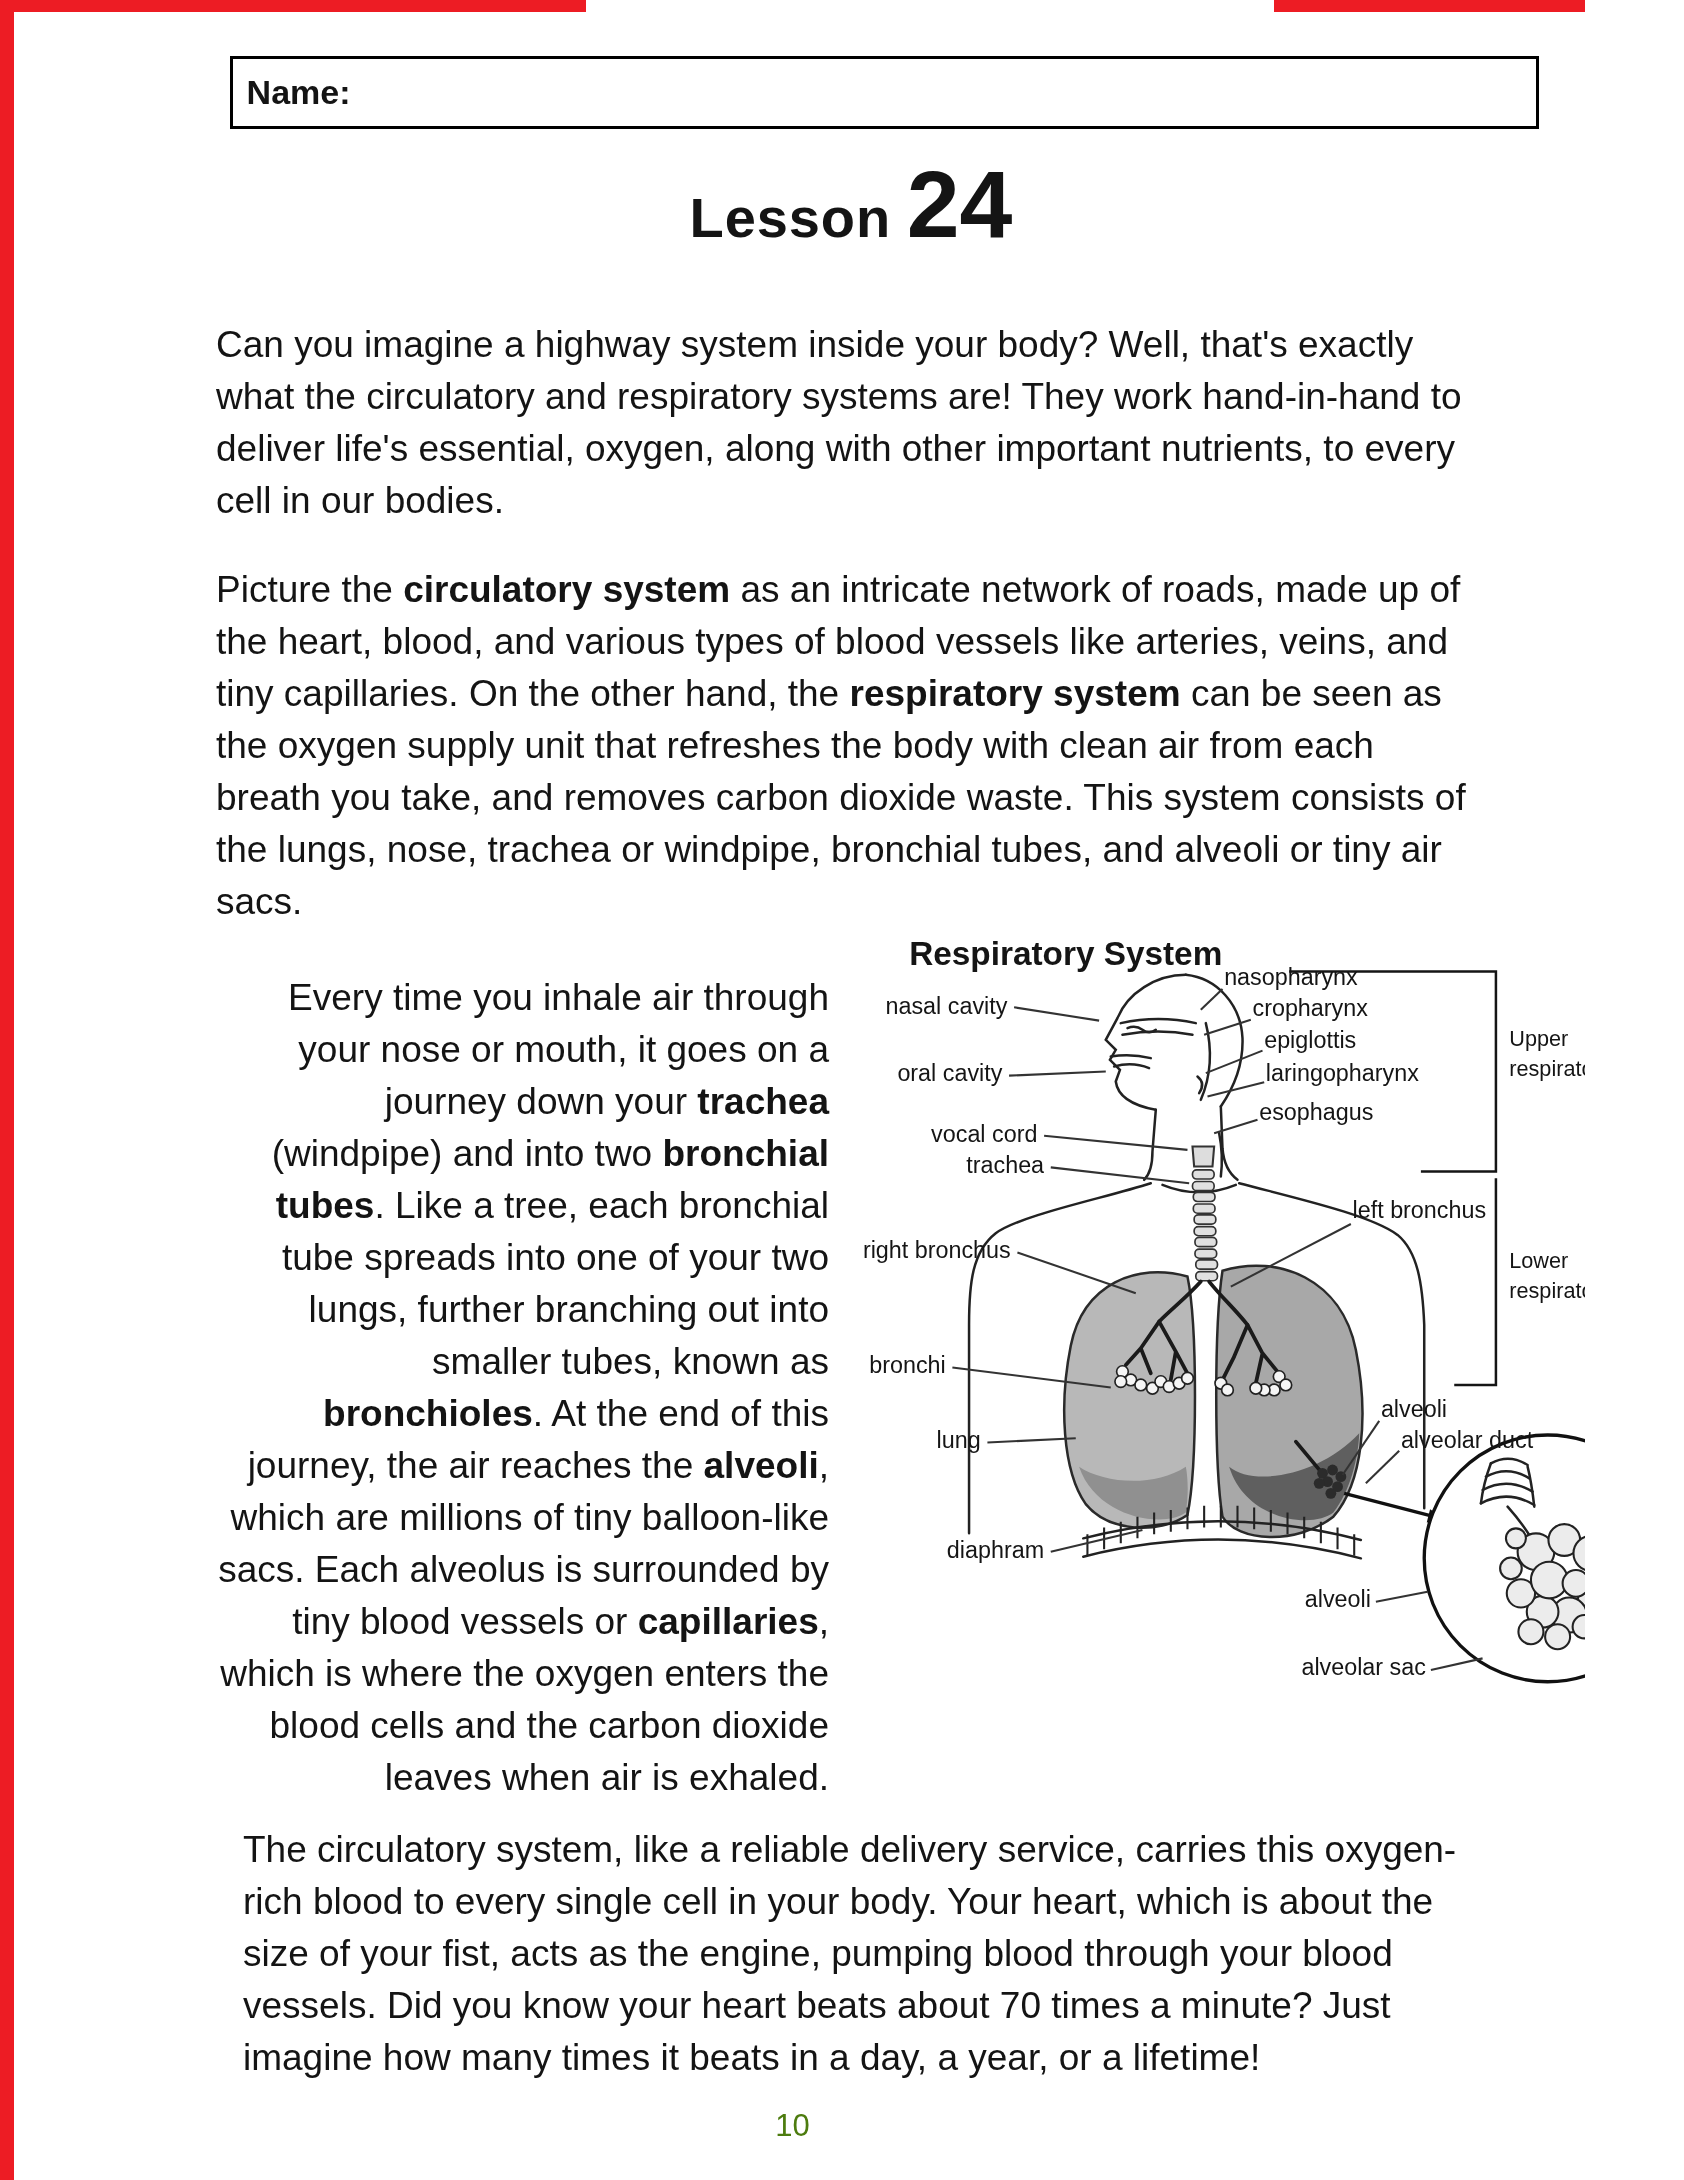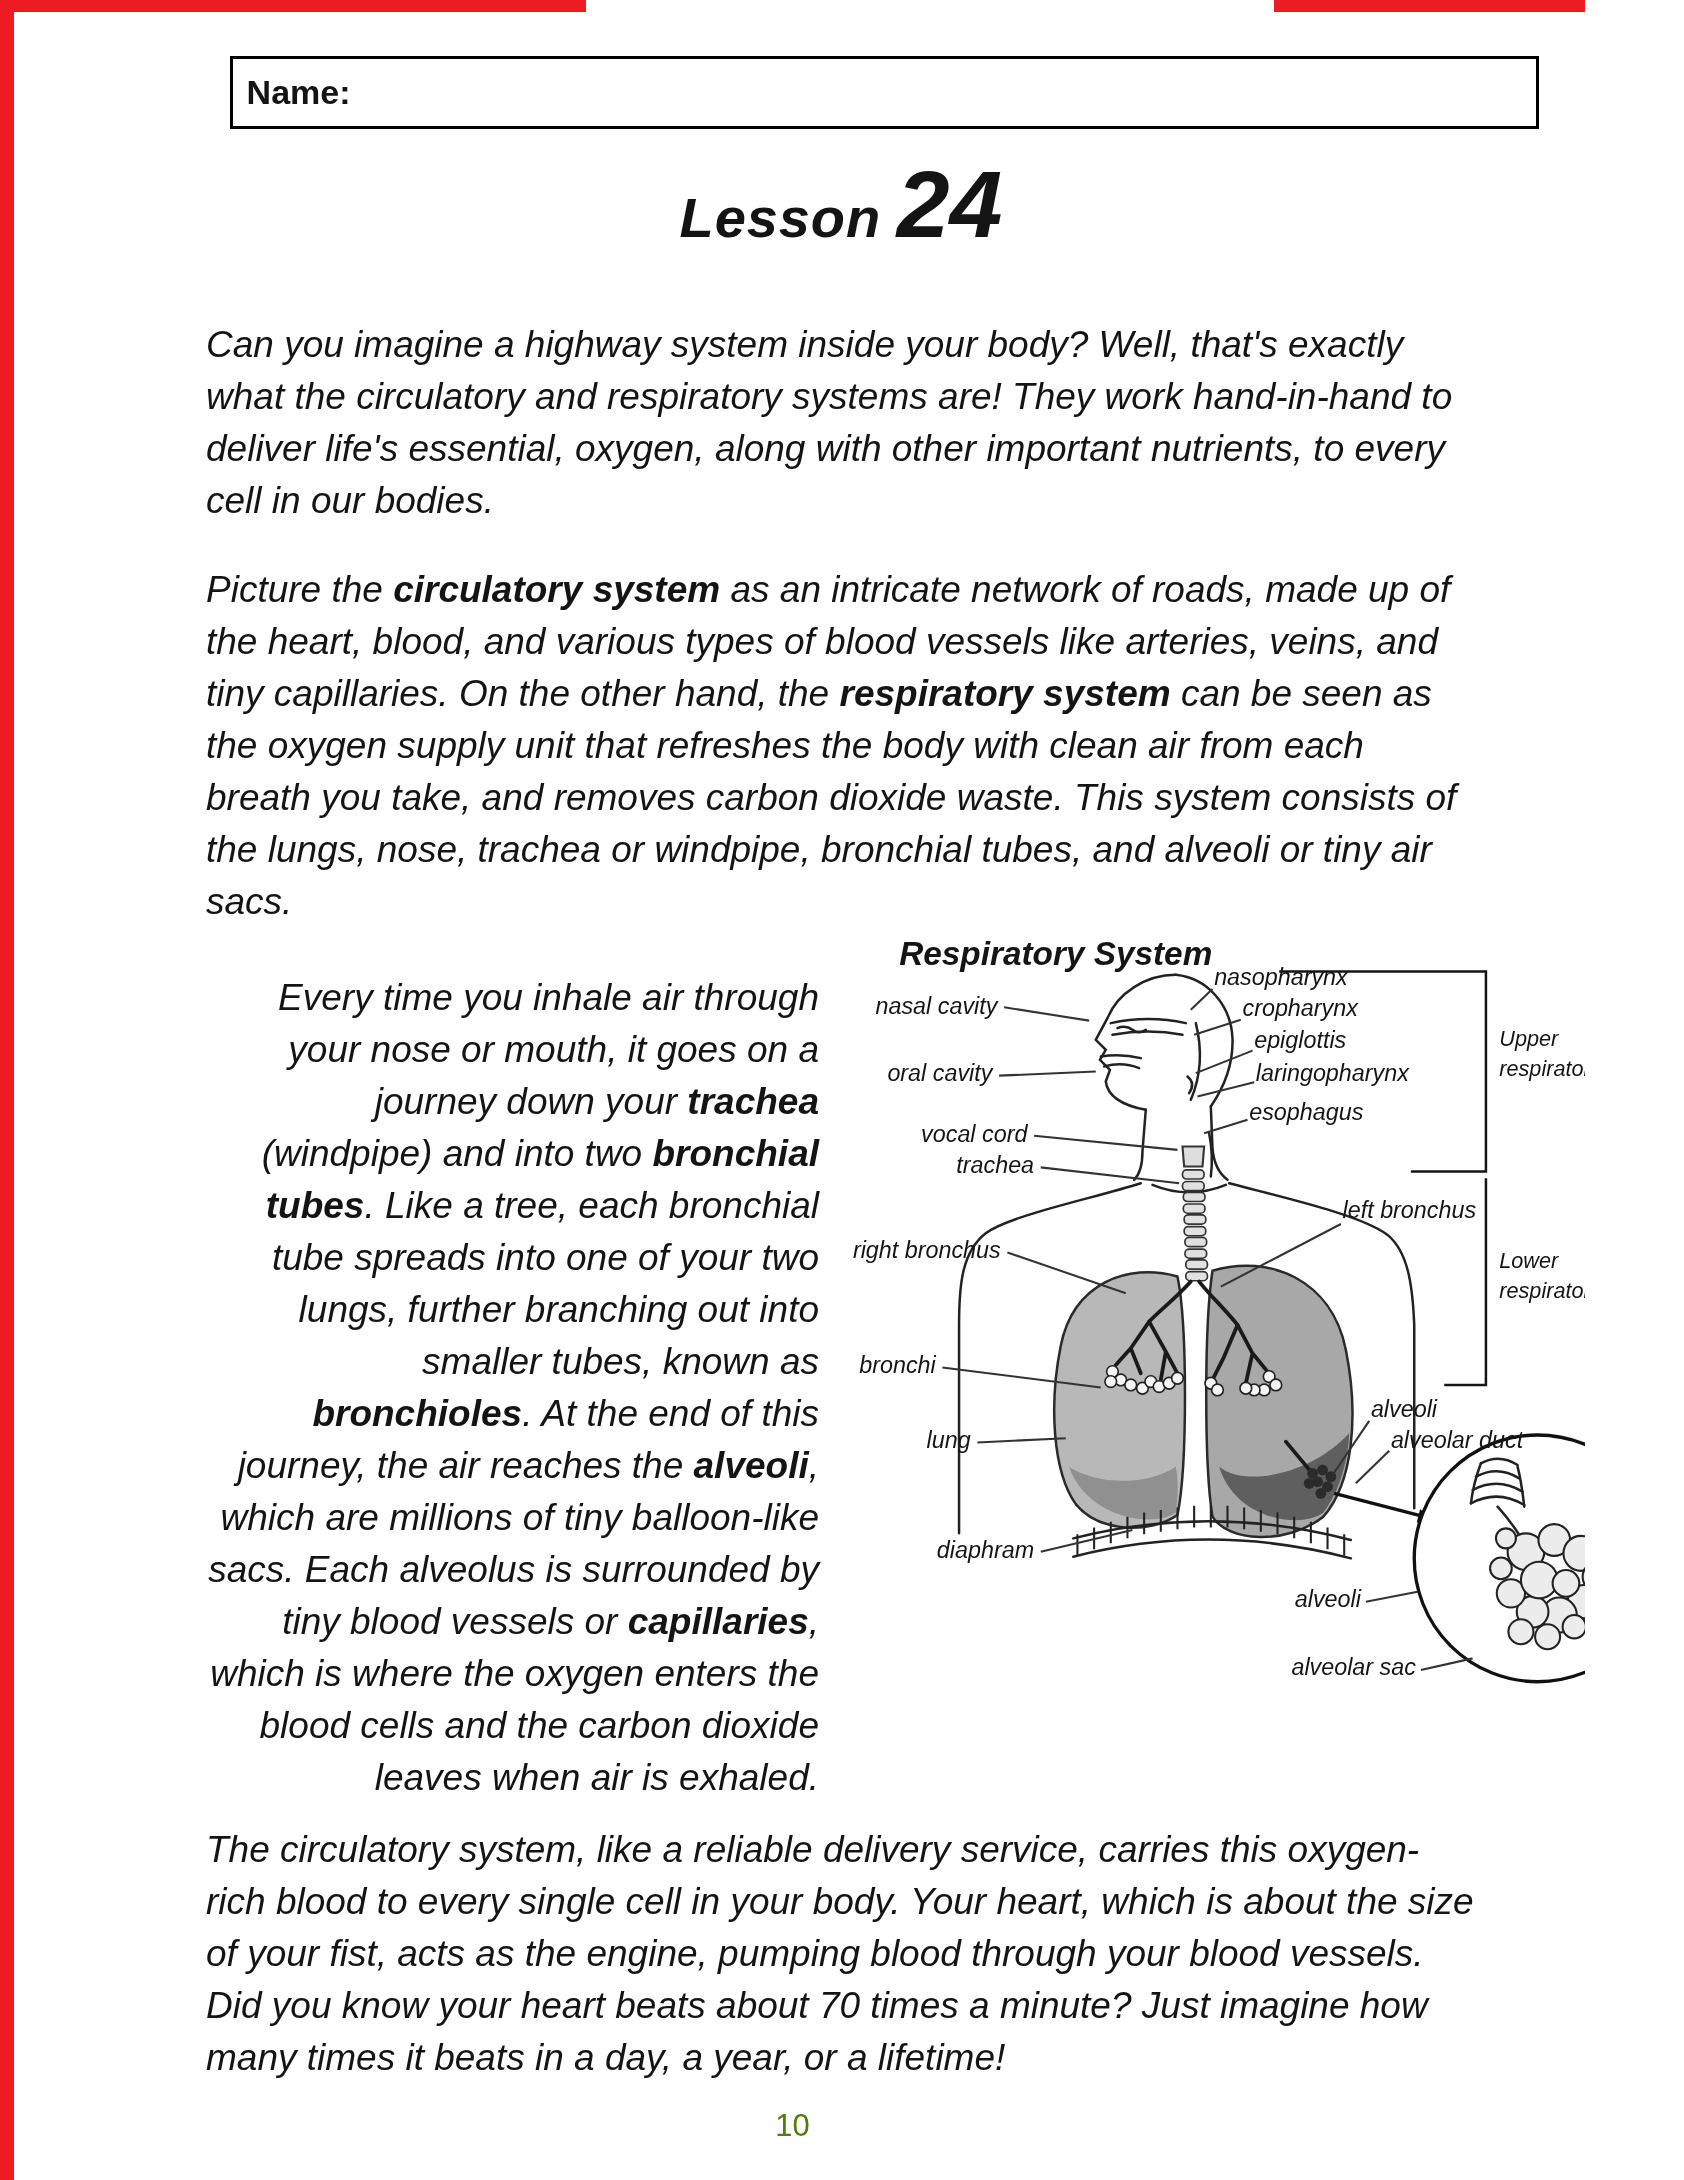--- a/index.html
+++ b/index.html
@@ -11,37 +11,37 @@
   .border-left  { position:absolute; left:0; top:0; width:13.6px; height:2181px; background:#ed1c24; }
   .border-top-left  { position:absolute; left:0; top:0; width:586px; height:12px; background:#ed1c24; }
   .border-top-right { position:absolute; left:1274px; top:0; width:411px; height:12px; background:#ed1c24; }
 
   .name-box {
     position:absolute; left:230px; top:56px; width:1309px; height:73px;
     border:3.4px solid #000; display:flex; align-items:center; padding-left:13.6px;
     font-size:34px; font-weight:bold; background:#fff;
   }
 
-  .content { position:absolute; left:206px; top:0; width:1270px;font-style:italic; }
+  .content { position:absolute; left:216px; top:0; width:1270px; }
 
   .lesson-title { margin-top:155px; text-align:center; line-height:99px; white-space:nowrap; }
   .lesson-word   { font-size:56px;  font-weight:bold; letter-spacing:0.9px; }
   .lesson-number { font-size:95px; font-weight:bold; margin-left:12px; }
 
   .doc-title { margin-top:12px; text-align:center; font-size:60px; font-weight:bold; }
 
   .para { margin-top:37px; font-size:37px; line-height:52px; text-align:left; }
   .para b { font-weight:bold; }
 
   .wrap-row { margin-top:34px; display:flex; align-items:flex-start; }
   .col-text { width:613px; flex:0 0 613px; }
   .col-text .para { margin-top:10px;text-align:right; }
   .diagram { flex:1 1 auto; margin-right:-209px; margin-top:-31px; }
 
-  .final-para { margin-top:20.4px; }
+  .final-para { margin-top:20.4px;margin-left:27px; }
 
   .page-number { position:absolute; bottom:37px; left:0; width:100%; text-align:center; font-size:31px; color:#4d7c0f; }
 
   svg text { font-family:"Liberation Sans", sans-serif; fill:#151515; }
   .dlabel { font-size:28px; }
   .dlabel-small { font-size:26px; }
   .dtitle { font-size:40px; font-weight:bold; }
   .leader { stroke:#333; stroke-width:2.5; fill:none; }
   .outline { stroke:#222; stroke-width:3; fill:none; stroke-linecap:round; }
   .bronchi-line { stroke:#1a1a1a; stroke-width:4.5; fill:none; stroke-linecap:round; }

